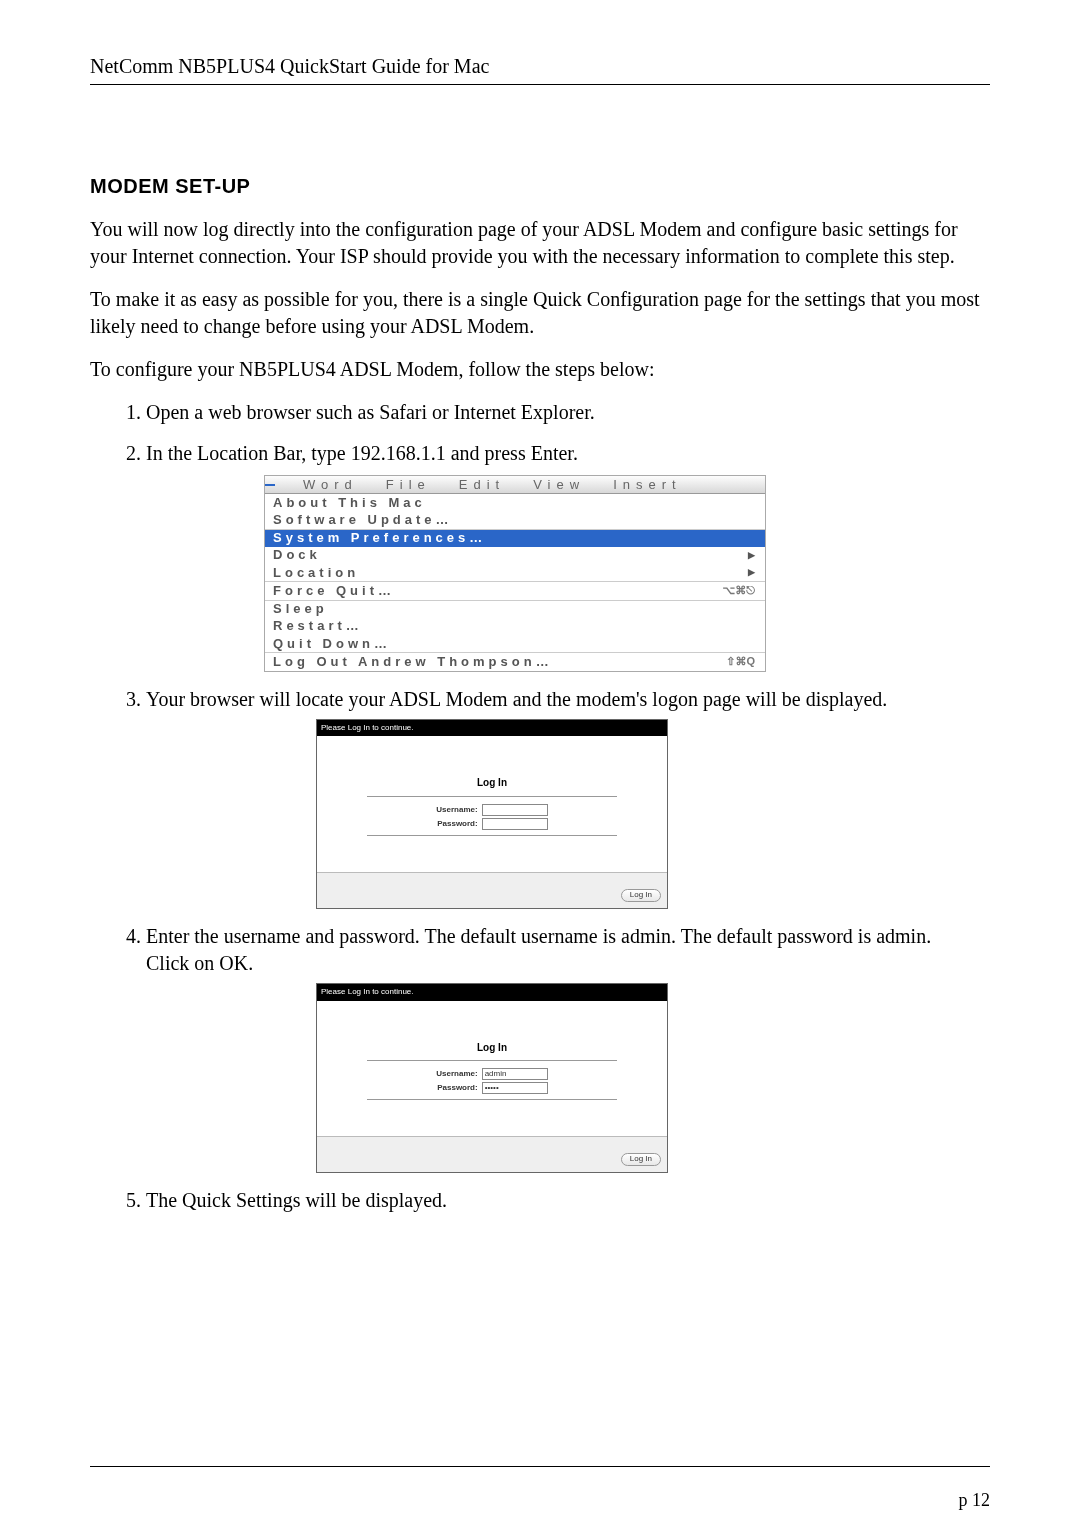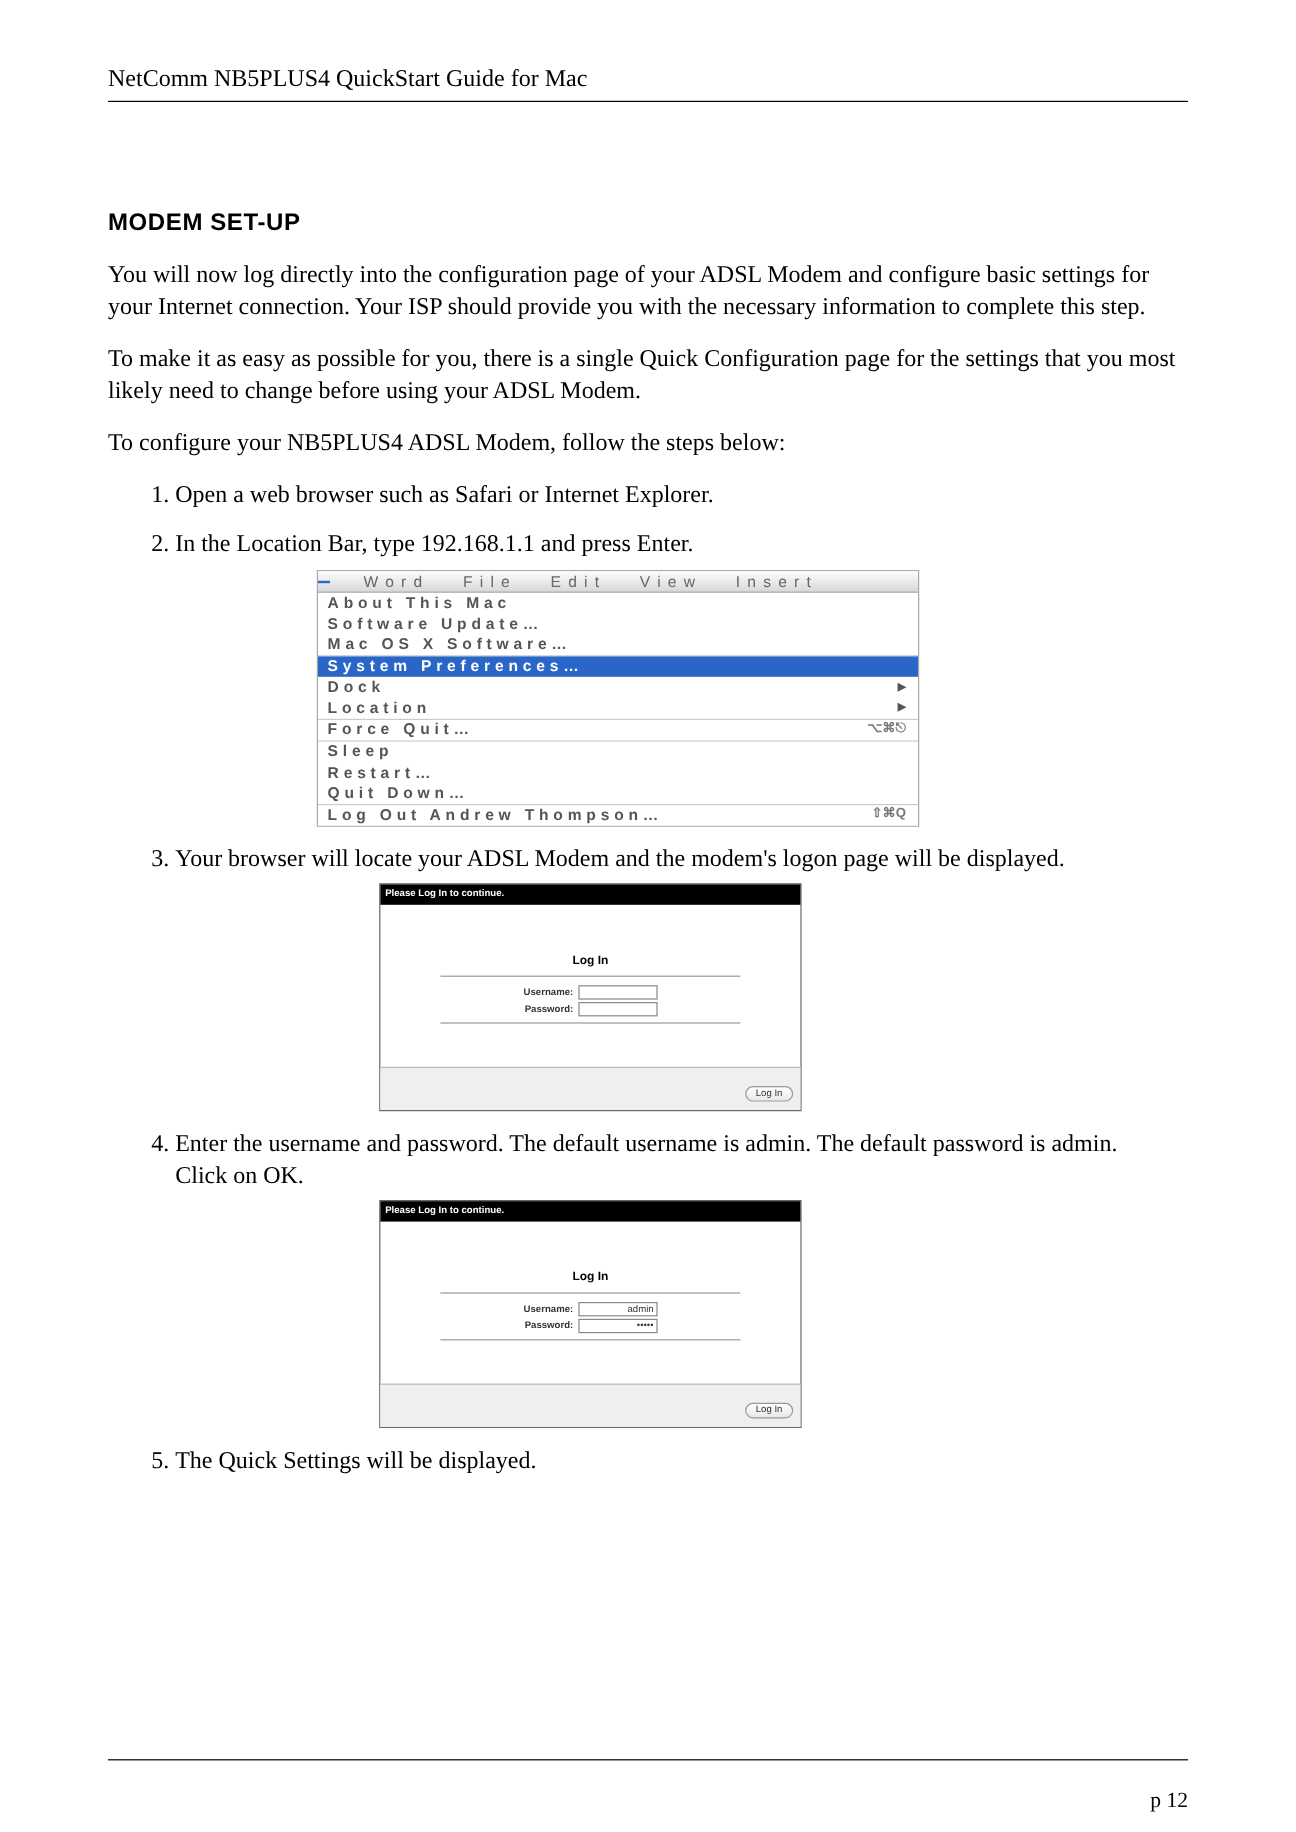--- a/index.html
+++ b/index.html
@@ -123,21 +123,21 @@
     width: 350px;
     margin: 6px auto 14px auto;
     border: 1px solid #666;
     font-family: Arial, Helvetica, sans-serif;
     background: #fff;
   }
   .login-fig .titlebar {
     background: #000;
     color: #fff;
     font-size: 8px;
-    font-weight: bold;
+    font-weight: normal;
     padding: 3px 4px;
   }
   .login-fig .content {
     padding: 40px 50px 30px 50px;
     text-align: center;
   }
   .login-fig .login-title {
     font-size: 10px;
     font-weight: bold;
     margin-bottom: 6px;
@@ -166,21 +166,21 @@
   }
   .login-fig .fields .fval .ibox {
     display: inline-block;
     min-width: 60px;
     height: 10px;
     border: 1px solid #888;
     padding: 0 2px;
     font-size: 8px;
     font-weight: normal;
     line-height: 10px;
-    text-align: right;
+    text-align: left;
     vertical-align: middle;
     background: #fff;
   }
   .login-fig .footer {
     border-top: 1px solid #bbb;
     padding: 4px 6px;
     text-align: right;
     background: #efefef;
   }
   .login-fig .footer .btn {
@@ -233,23 +233,20 @@
           <span>Edit</span>
           <span>View</span>
           <span>Insert</span>
         </div>
         <div class="dropdown">
           <div class="row">
               <span>About This Mac</span>
             </div>
           <div class="row">
               <span>Software Update…</span>
-            </div>
-          <div class="row">
-              <span>Mac OS X Software…</span>
             </div>
           <div class="sep"></div>
           <div class="row hl">
               <span>System Preferences…</span>
             </div>
           <div class="row">
               <span>Dock</span>
               <span class="tri">▶</span>
             </div>
           <div class="row">

